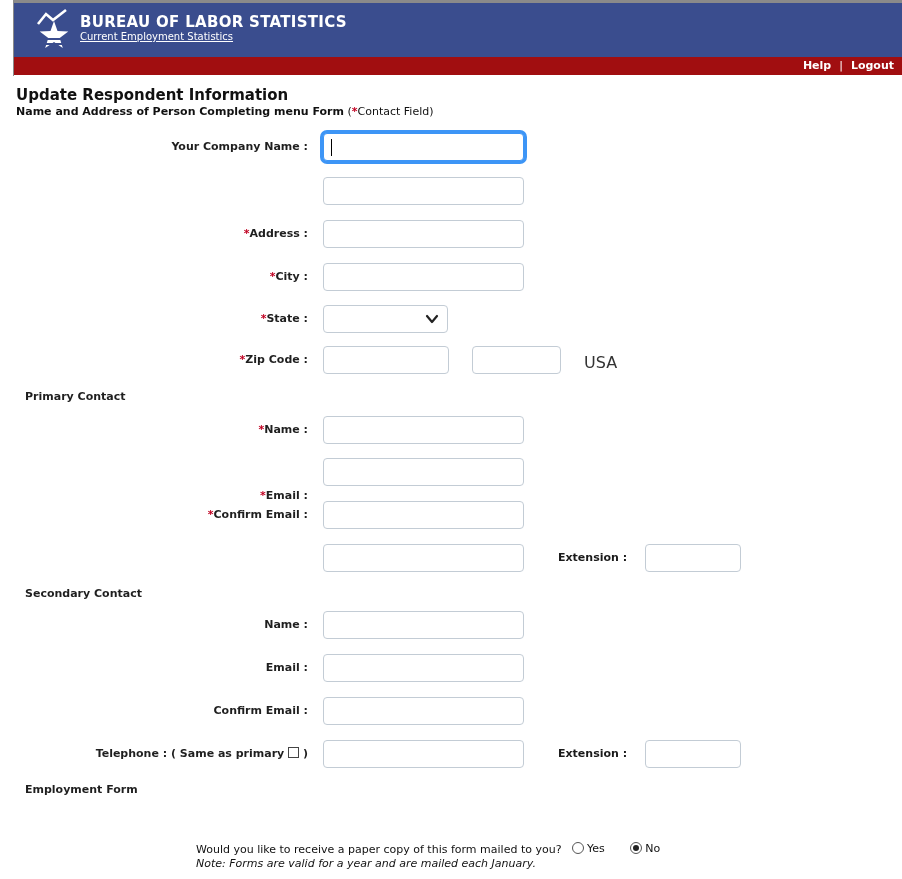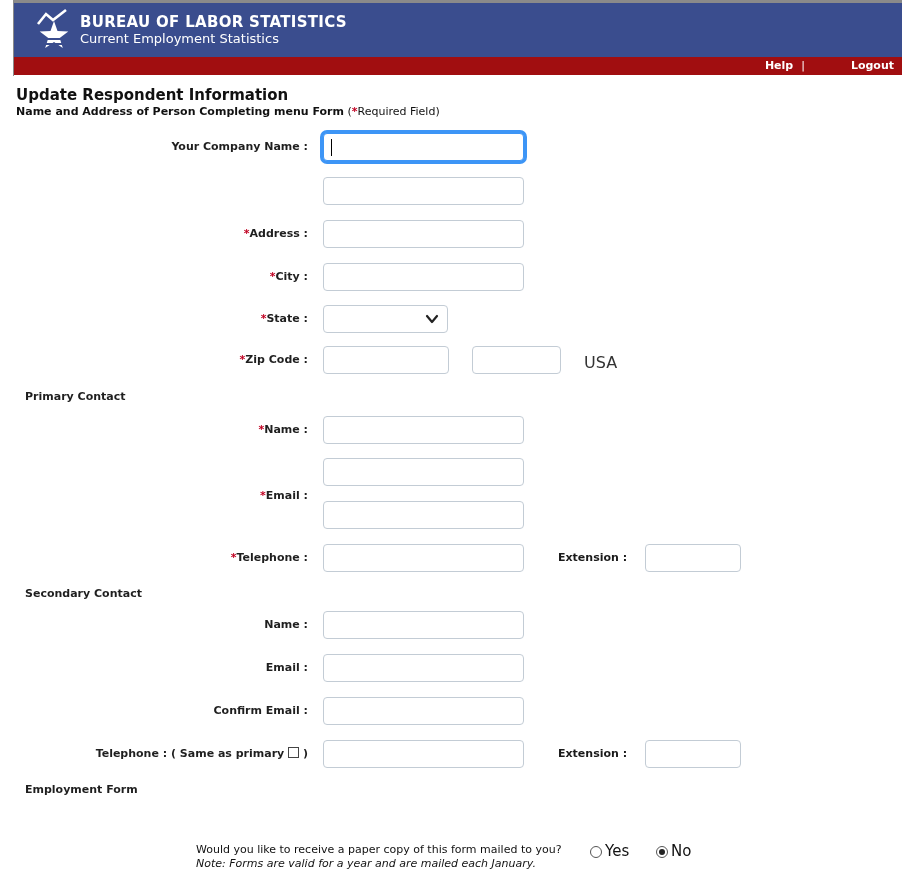--- a/index.html
+++ b/index.html
@@ -9,24 +9,24 @@
     font-family:"DejaVu Sans","Liberation Sans",sans-serif; color:#1a1a1a;
   }
   
   .win-top-line { position:absolute; left:14px; top:0; right:0; height:3px; background:#8a8a8a; }
   .win-left-line { position:absolute; left:13px; top:0; width:1px; height:76px; background:#8a8a8a; }
 
   
   .banner { position:absolute; left:14px; top:3px; right:0; height:54px; background:#3a4d8e; }
   .banner .logo { position:absolute; left:16px; top:4px; width:48px; height:48px; }
   .banner .agency { position:absolute; left:66px; top:10px; color:#fff; font-size:15px; font-weight:bold; letter-spacing:0.3px; }
-  .banner .app { position:absolute; left:66px; top:28px; color:#fff; font-size:13px; }
+  .banner .app { position:absolute; left:66px; top:28px; color:#fff; font-size:10px;text-decoration:underline; }
   .redbar { position:absolute; left:14px; top:57px; right:0; height:18px; background:#a10e10; }
   .redbar .nav { position:absolute; right:8px; top:2px; color:#fff; font-size:11px; font-weight:bold; }
-  .redbar a { color:#fff; text-decoration:none; cursor:pointer;margin-left:38px; }
+  .redbar a { color:#fff; text-decoration:none; cursor:pointer; }
   .redbar .sep { margin:0 8px; font-weight:normal; }
 
   .page-title { position:absolute; left:16px; top:86px; font-size:15px; font-weight:bold; color:#111; }
   .page-subtitle { position:absolute; left:16px; top:105px; font-size:11px; color:#111; }
   .page-subtitle .b { font-weight:bold; }
   .star { color:#c00021; font-weight:bold; }
 
   .flabel { position:absolute; left:0; width:308px; text-align:right; font-size:11px; font-weight:bold; color:#1f1f1f; line-height:14px; white-space:nowrap; }
   .sec-heading { position:absolute; left:25px; font-size:11px; font-weight:bold; color:#1f1f1f; }
 
@@ -50,21 +50,21 @@
   .country { position:absolute; left:584px; font-size:16px; color:#333; }
 
   .ext-label { position:absolute; left:558px; font-size:11px; font-weight:bold; white-space:nowrap; }
   .ext-input { left:645px; width:96px; }
 
   .cbox { display:inline-block; width:11px; height:11px; border:1px solid #444; background:#fff; vertical-align:-1px; cursor:pointer; }
 
   .emp-text { position:absolute; left:196px; top:808px; width:486px; font-size:11px; line-height:14px; color:#111; }
   .emp-q { position:absolute; left:196px; top:843px; font-size:11px; color:#111; }
   .emp-note { position:absolute; left:196px; top:857px; font-size:11px; font-style:italic; color:#111; }
-  .radio-group { position:absolute; left:590px; top:842px; font-size:15px; color:#111; }
+  .radio-group { position:absolute; left:572px; top:842px; font-size:11px; color:#111; }
   .radio { display:inline-block; width:12px; height:12px; border:1px solid #555; border-radius:50%; background:#fff; vertical-align:-2px; margin-right:3px; cursor:pointer; position:relative; }
   .radio.checked::after { content:""; position:absolute; left:2px; top:2px; width:6px; height:6px; border-radius:50%; background:#222; }
   .radio-no { margin-left:22px; }
 </style>
 </head>
 <body>
 
 <div class="page">
   <div class="win-top-line"></div>
   <div class="win-left-line"></div>
@@ -84,21 +84,21 @@
 
   <div class="redbar">
     <div class="nav">
       <a>Help</a><span class="sep">|</span><a>Logout</a>
     </div>
   </div>
 
   <div class="page-title">Update Respondent Information</div>
   <div class="page-subtitle">
     <span class="b">Name and Address of Person Completing menu Form</span>
-    <span>(</span><span class="star">*</span><span>Required Field)</span>
+    <span>(</span><span class="star">*</span><span>Contact Field)</span>
   </div>
 
   <div class="flabel" style="top:140px">Your Company Name :</div>
   <input class="tinput focused" style="top: 133px;" value="">
   <div class="caret"></div>
   <input class="tinput" style="top: 177px;" value="">
 
   <div class="flabel" style="top:227px"><span class="star">*</span><span>Address :</span></div>
   <input class="tinput" style="top: 220px;" value="">
 
@@ -119,23 +119,23 @@
   <div class="country" style="top:353px">USA</div>
 
   <div class="sec-heading" style="top:390px">Primary Contact</div>
 
   <div class="flabel" style="top:423px"><span class="star">*</span><span>Name :</span></div>
   <input class="tinput" style="top: 416px;" value="">
 
   <div class="flabel" style="top:489px"><span class="star">*</span><span>Email :</span></div>
   <input class="tinput" style="top: 458px;" value="">
 
+  <div class="flabel" style="top:508px"><span class="star">*</span><span>Confirm Email :</span></div>
   <input class="tinput" style="top: 501px;" value="">
 
-  <div class="flabel" style="top:551px"><span class="star">*</span><span>Telephone :</span></div>
   <input class="tinput" style="top: 544px;" value="">
   <div class="ext-label" style="top:551px">Extension :</div>
   <input class="tinput ext-input" style="top: 544px;" value="">
 
   <div class="sec-heading" style="top:587px">Secondary Contact</div>
 
   <div class="flabel" style="top:618px">Name :</div>
   <input class="tinput" style="top: 611px;" value="">
 
   <div class="flabel" style="top:661px">Email :</div>

